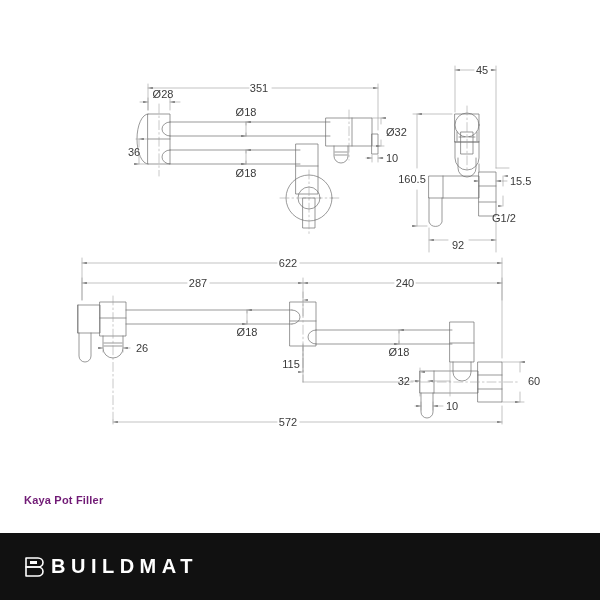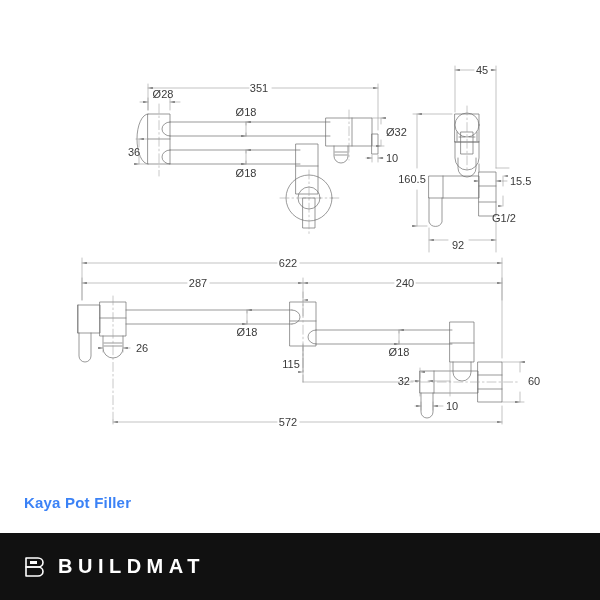--- a/index.html
+++ b/index.html
@@ -41,41 +41,41 @@
     top: 480px;
     width: 600px;
     height: 53px;
     background: #ffffff;
   }
   #product-title {
     position: absolute;
     left: 24px;
     top: 14px;
     font-family: "Liberation Sans", sans-serif;
-    font-size: 15px;
+    font-size: 11px;
     font-weight: bold;
-    color: #3b82f6;
+    color: #701a75;
     letter-spacing: 0.2px;
   }
   #footer-bar {
     position: absolute;
     left: 0;
     top: 533px;
     width: 600px;
     height: 67px;
     background: #111111;
   }
   #buildmat-logo {
     position: absolute;
     left: 24px;
     top: 0;
     height: 67px;
     display: flex;
     align-items: center;
-    gap: 8px;
+    gap: 1px;
   }
   #buildmat-mark {
     display: block;
   }
   #buildmat-wordmark {
     font-family: "Liberation Sans", sans-serif;
     font-size: 20px;
     font-weight: bold;
     color: #ffffff;
     letter-spacing: 5.5px;

